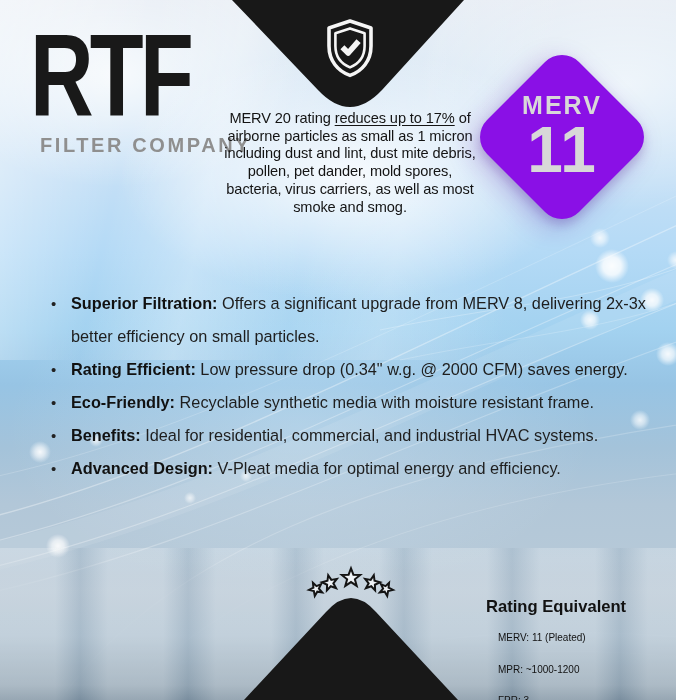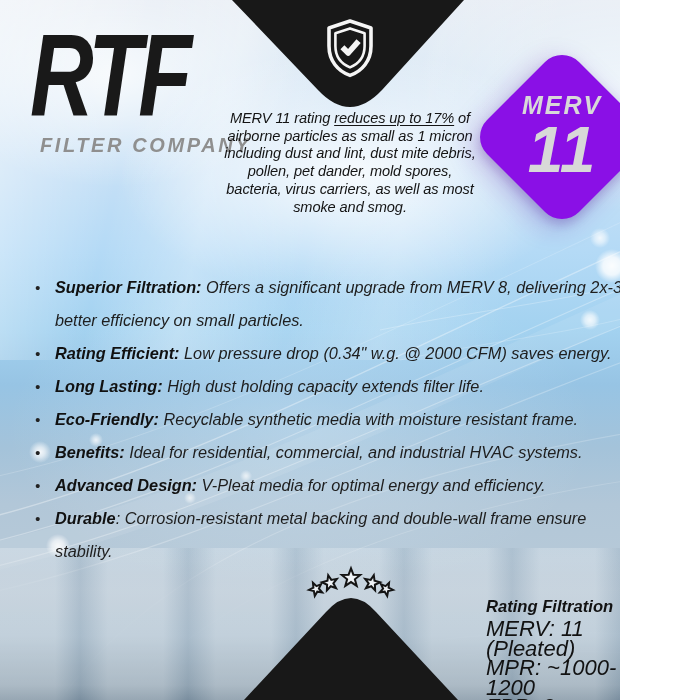--- a/index.html
+++ b/index.html
@@ -1,17 +1,17 @@
 <!DOCTYPE html>
 <html><head>
 <meta charset="utf-8">
 <style>
   html,body{margin:0;padding:0;background:#fff;}
   .canvas{
-    position:relative;width:620px;height:700px;overflow:hidden;
+    position:relative;width:676px;height:700px;overflow:hidden;
     font-family:"Liberation Sans",sans-serif;
     background:
       
       radial-gradient(circle at 612px 266px, rgba(255,255,255,.95) 0px, rgba(255,255,255,.8) 9px, rgba(255,255,255,0) 17px),
       radial-gradient(circle at 652px 300px, rgba(255,255,255,.9) 0px, rgba(255,255,255,.7) 6px, rgba(255,255,255,0) 12px),
       radial-gradient(circle at 590px 320px, rgba(255,255,255,.85) 0px, rgba(255,255,255,.6) 5px, rgba(255,255,255,0) 10px),
       radial-gradient(circle at 668px 354px, rgba(255,255,255,.9) 0px, rgba(255,255,255,.65) 6px, rgba(255,255,255,0) 12px),
       radial-gradient(circle at 640px 420px, rgba(255,255,255,.8) 0px, rgba(255,255,255,.5) 5px, rgba(255,255,255,0) 10px),
       radial-gradient(circle at 676px 260px, rgba(255,255,255,.8) 0px, rgba(255,255,255,.5) 4px, rgba(255,255,255,0) 9px),
       radial-gradient(circle at 600px 238px, rgba(255,255,255,.8) 0px, rgba(255,255,255,.5) 5px, rgba(255,255,255,0) 10px),
@@ -23,21 +23,20 @@
       
       radial-gradient(ellipse 330px 180px at 350px 175px, rgba(255,255,255,.85), rgba(255,255,255,0) 70%),
       radial-gradient(ellipse 260px 160px at 115px 75px, rgba(255,255,255,.8), rgba(255,255,255,0) 70%),
       radial-gradient(ellipse 300px 180px at 625px 85px, rgba(255,255,255,.6), rgba(255,255,255,0) 70%),
       radial-gradient(ellipse 420px 240px at 300px 430px, rgba(225,243,255,.30), rgba(255,255,255,0) 70%),
       
       linear-gradient(180deg,
         #e6ecf4 0%, #dde9f4 7%, #d3e5f5 14%, #c6e0f6 24%, #b4daf6 36%,
         #a3d2f0 47%, #97c4e4 55%, #a4c3da 64%, #b2c7d8 72%, #b6c9d8 80%,
         #aabfcf 88%, #98adbf 94%, #8196a8 99%, #7b8fa1 100%);
-    font-style: italic;
   }
   .streaks{
     position:absolute;left:0;top:0;width:700px;height:360px;pointer-events:none;
     background:linear-gradient(102deg,
       rgba(255,255,255,.5) 0%, rgba(255,255,255,0) 20%,
       rgba(255,255,255,.28) 32%, rgba(255,255,255,0) 46%,
       rgba(255,255,255,.18) 58%, rgba(255,255,255,0) 74%);
   }
   .bottom-band{
     position:absolute;left:0;top:548px;width:700px;height:152px;pointer-events:none;
@@ -86,37 +85,37 @@
   }
   .diamond-label{font-size:25px;font-weight:700;letter-spacing:2px;line-height:1;margin-top:2px;}
   .diamond-value{font-size:64px;font-weight:700;line-height:1.02;letter-spacing:1px;}
 
   
   .benefits-heading{
     position:absolute;left:35px;top:229px;margin:0;
     font-size:30px;font-weight:800;letter-spacing:-.5px;color:#121212;
   }
   ul.benefits{
-    position:absolute;left:34px;top:271px;width:614px;margin:0;padding:0;list-style:none;
+    position:absolute;left:34px;top:271px;width:614px;margin:16px;padding:0;list-style:none;
   }
   ul.benefits li{
     position:relative;padding-left:21px;line-height:33px;font-size:16.3px;color:#1e1e1e;
   }
   ul.benefits li::before{
     content:"\2022";position:absolute;left:1px;top:0;color:#222;font-size:15px;
   }
   ul.benefits .lbl{font-weight:700;color:#111;}
 
   
   svg.bottom-art{position:absolute;left:0;top:550px;}
 
   
   .rating{position:absolute;left:486px;top:597px;color:#121212;}
   .rating h3{margin:0 0 3px 0;font-size:16.6px;font-weight:700;line-height:19px;}
-  .rating p{margin:0;font-size:22px;line-height:19.5px;}
+  .rating p{margin:12px;font-size:10px;line-height:19.5px;}
 </style>
 </head>
 <body>
 
 <div class="canvas">
 
   <div class="streaks"></div>
 
   <svg class="waves" width="700" height="700" viewBox="0 0 700 700">
     <g fill="none" stroke="#ffffff">
@@ -146,50 +145,48 @@
     <path d="M232,0 H464 L382,90 Q350,124 318,90 Z" fill="#181818"></path>
   </svg>
   <svg class="shield" width="56" height="62" viewBox="0 0 28 31">
     <g fill="none" stroke="#f5f5f5" stroke-linejoin="round">
       <path d="M14 1.5 L24.5 5 V14 C24.5 21.5 20 26.6 14 28.7 C8 26.6 3.5 21.5 3.5 14 V5 Z" stroke-width="1.8"></path>
       <path d="M14 5.2 L21.3 7.6 V14 C21.3 19.4 18.3 22.9 14 24.7 C9.7 22.9 6.7 19.4 6.7 14 V7.6 Z" stroke-width="1.3"></path>
       <path d="M10.2 14.6 L13.1 17.5 L18.3 11.6" stroke-width="2.8" stroke-linecap="butt"></path>
     </g>
   </svg>
 
-  <p class="banner-text"><span>MERV 11 rating </span><span class="u">reduces up to 17%</span><span> of airborne particles as small as 1 micron including dust and lint, dust mite debris, pollen, pet dander, mold spores, bacteria, virus carriers, as well as most smoke and smog.</span></p>
+  <p class="banner-text"><span>MERV 20 rating </span><span class="u">reduces up to 17%</span><span> of airborne particles as small as 1 micron including dust and lint, dust mite debris, pollen, pet dander, mold spores, bacteria, virus carriers, as well as most smoke and smog.</span></p>
 
   <div class="diamond" style="background: rgb(138, 16, 230);">
     <div class="diamond-inner" style="color: rgb(216, 216, 216);">
       <div class="diamond-label">MERV</div>
       <div class="diamond-value">11</div>
     </div>
   </div>
 
   <ul class="benefits">
     <li><span class="lbl">Superior Filtration:</span><span> Offers a significant upgrade from MERV 8, delivering 2x-3x better efficiency on small particles.</span></li>
     <li><span class="lbl">Rating Efficient:</span><span> Low pressure drop (0.34" w.g. @ 2000 CFM) saves energy.</span></li>
-    <li><span class="lbl">Long Lasting:</span><span> High dust holding capacity extends filter life.</span></li>
     <li><span class="lbl">Eco-Friendly:</span><span> Recyclable synthetic media with moisture resistant frame.</span></li>
     <li><span class="lbl">Benefits:</span><span> Ideal for residential, commercial, and industrial HVAC systems.</span></li>
     <li><span class="lbl">Advanced Design:</span><span> V-Pleat media for optimal energy and efficiency.</span></li>
-    <li><span class="lbl">Durable</span><span>: Corrosion-resistant metal backing and double-wall frame ensure stability.</span></li>
   </ul>
 
   <svg class="bottom-art" width="700" height="150" viewBox="0 0 700 150">
     <g fill="rgba(255,255,255,0.7)" stroke="#141414" stroke-width="2">
       <polygon vector-effect="non-scaling-stroke" transform="translate(316,39) rotate(-26) scale(0.7)" points="0,-10 2.47,-3.4 9.51,-3.09 3.99,1.3 5.88,8.09 0,4.2 -5.88,8.09 -3.99,1.3 -9.51,-3.09 -2.47,-3.4"></polygon>
       <polygon vector-effect="non-scaling-stroke" transform="translate(330,33) rotate(-13) scale(0.8)" points="0,-10 2.47,-3.4 9.51,-3.09 3.99,1.3 5.88,8.09 0,4.2 -5.88,8.09 -3.99,1.3 -9.51,-3.09 -2.47,-3.4"></polygon>
       <polygon vector-effect="non-scaling-stroke" transform="translate(351,28) scale(0.97)" points="0,-10 2.47,-3.4 9.51,-3.09 3.99,1.3 5.88,8.09 0,4.2 -5.88,8.09 -3.99,1.3 -9.51,-3.09 -2.47,-3.4"></polygon>
       <polygon vector-effect="non-scaling-stroke" transform="translate(372,33) rotate(13) scale(0.8)" points="0,-10 2.47,-3.4 9.51,-3.09 3.99,1.3 5.88,8.09 0,4.2 -5.88,8.09 -3.99,1.3 -9.51,-3.09 -2.47,-3.4"></polygon>
       <polygon vector-effect="non-scaling-stroke" transform="translate(386,39) rotate(26) scale(0.7)" points="0,-10 2.47,-3.4 9.51,-3.09 3.99,1.3 5.88,8.09 0,4.2 -5.88,8.09 -3.99,1.3 -9.51,-3.09 -2.47,-3.4"></polygon>
     </g>
     <path d="M244,150 L326,62 Q351,34 376,62 L458,150 Z" fill="#181818"></path>
   </svg>
 
   <div class="rating">
-    <h3>Rating Filtration</h3>
+    <h3>Rating Equivalent</h3>
     <p>MERV: 11 (Pleated)</p>
     <p>MPR: ~1000-1200</p>
     <p>FPR: 3</p>
   </div>
 
 </div>
 
 </body></html>

